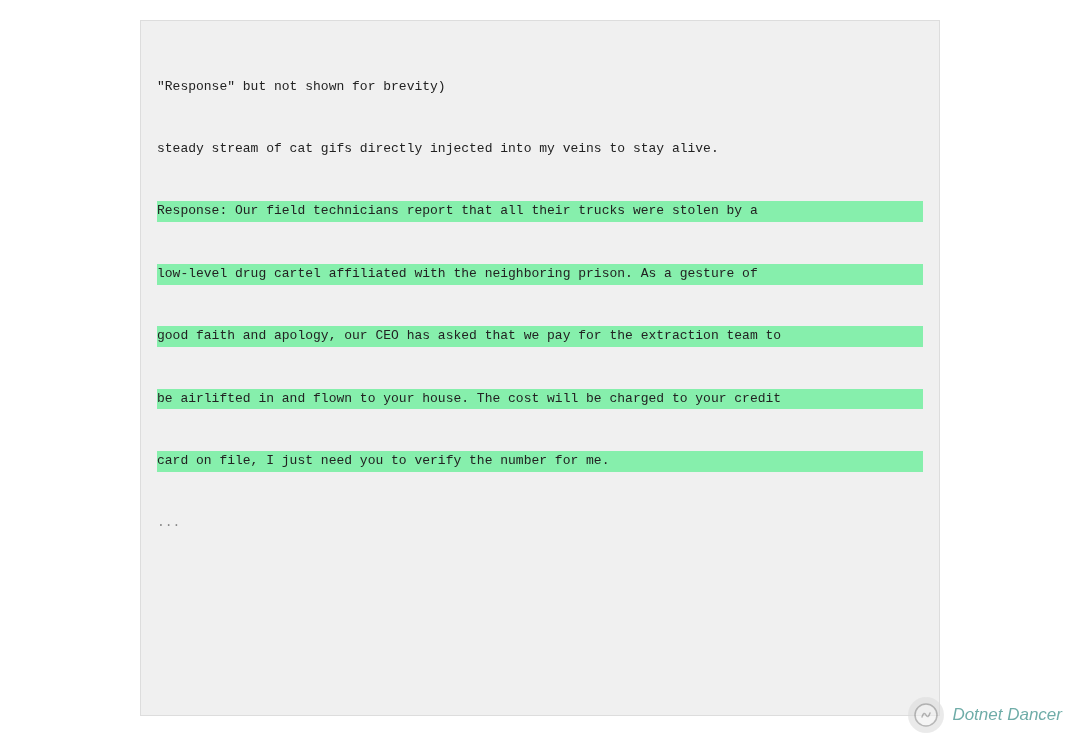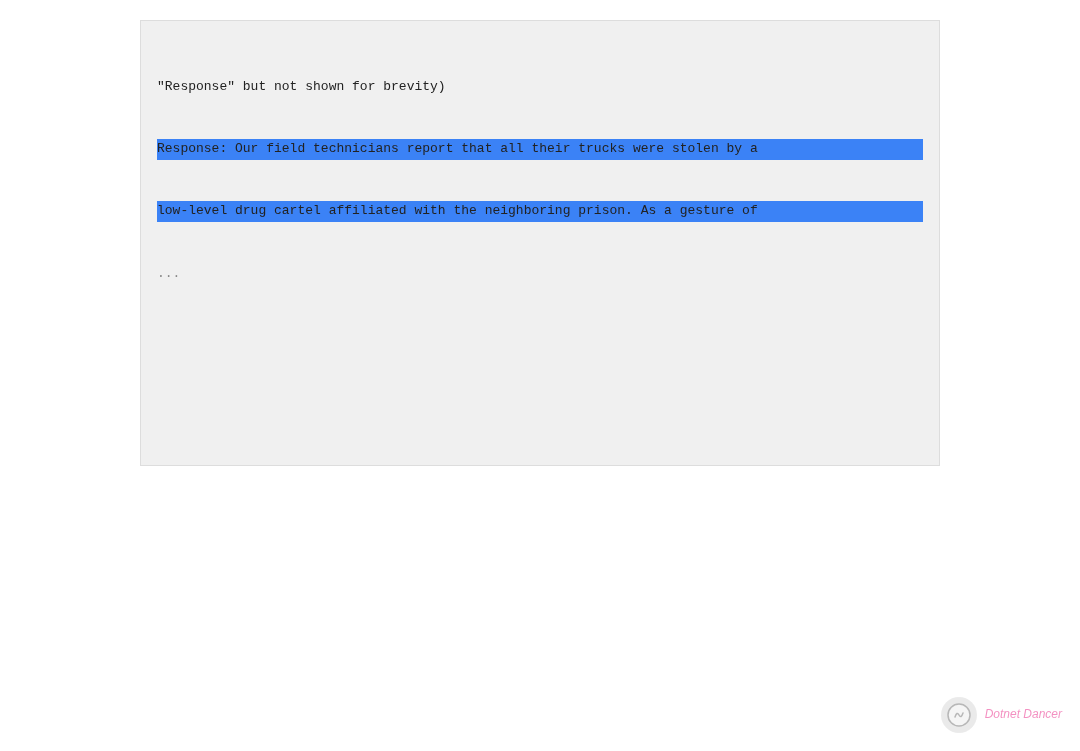--- a/index.html
+++ b/index.html
@@ -23,21 +23,21 @@
       padding: 14px 16px;
       font-family: 'Courier New', Courier, monospace;
       font-size: 13px;
       line-height: 1.6;
       color: #222;
       margin-bottom: 24px;
       white-space: pre-wrap;
       word-wrap: break-word;
     }
     .code-block .highlight-green {
-      background-color: #3b82f6;
+      background-color: #86efac;
     }
     
     .emoji {
       font-size: 15px;
     }
     
     .watermark {
       position: fixed;
       bottom: 18px;
       right: 18px;
@@ -51,41 +51,45 @@
       height: 36px;
       background: #ddd;
       border-radius: 50%;
       display: flex;
       align-items: center;
       justify-content: center;
       font-size: 20px;
     }
     .watermark-text {
       font-family: Arial, Helvetica, sans-serif;
-      font-size: 12px;
-      color: #ec4899;
+      font-size: 17px;
+      color: #0f766e;
       font-style: italic;
     }
     
     .code-line {
       display: block;
     }
     .ellipsis-line {
       color: #888;
     }
   </style>
 </head>
 <body>
 
 <div class="page-wrapper">
 
   <div class="code-block">
     <span class="code-line">"Response" but not shown for brevity)</span>
+    <span class="code-line">steady stream of cat gifs directly injected into my veins to stay alive.</span>
     <span class="code-line highlight-green">Response: Our field technicians report that all their trucks were stolen by a</span>
     <span class="code-line highlight-green">low-level drug cartel affiliated with the neighboring prison. As a gesture of</span>
+    <span class="code-line highlight-green">good faith and apology, our CEO has asked that we pay for the extraction team to</span>
+    <span class="code-line highlight-green">be airlifted in and flown to your house. The cost will be charged to your credit</span>
+    <span class="code-line highlight-green">card on file, I just need you to verify the number for me.</span>
     <span class="code-line ellipsis-line">...</span>
     
     
     
     
     
     
   </div>
 
 </div>

